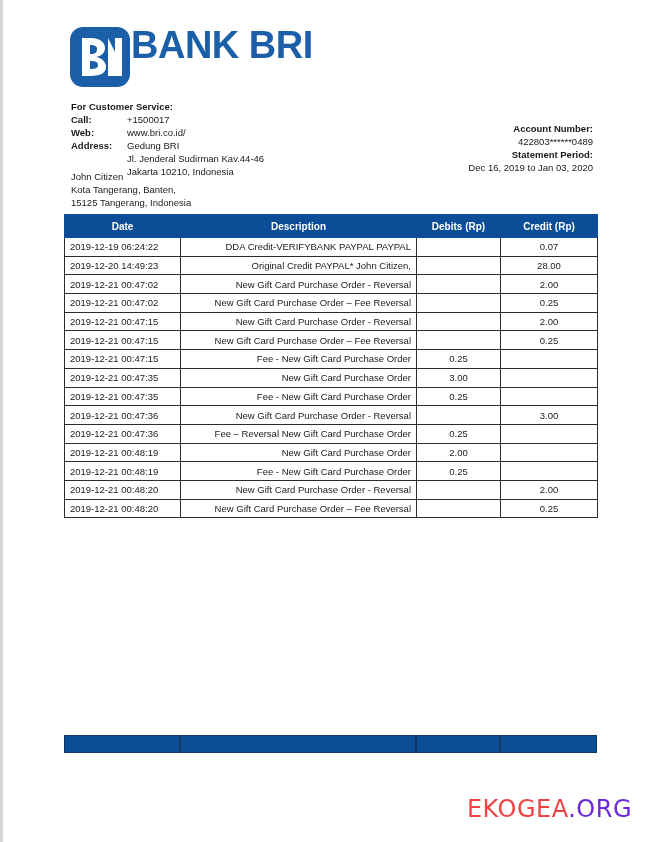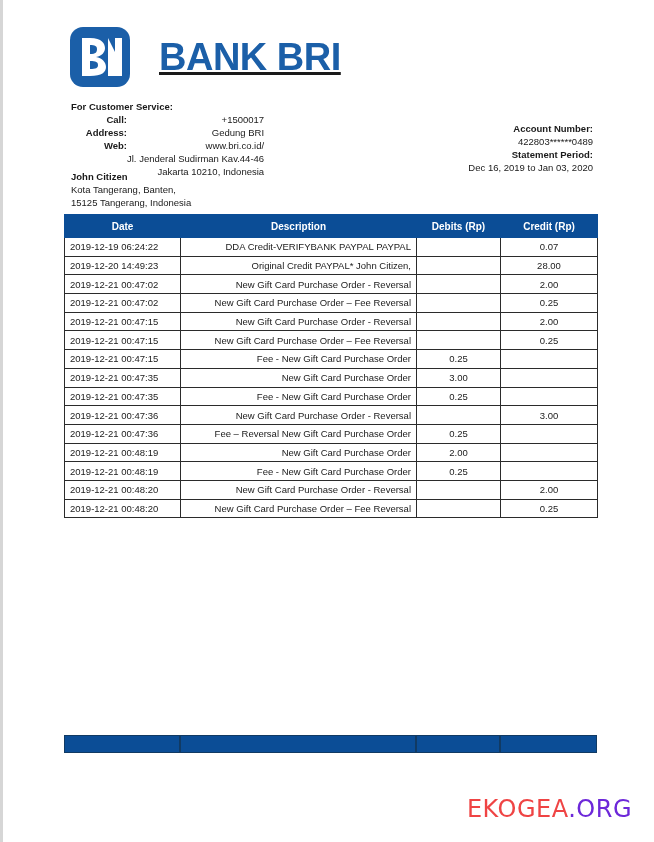--- a/index.html
+++ b/index.html
@@ -22,23 +22,22 @@
     border-left: 3px solid #d6d6d6;
     box-sizing: border-box;
   }
 
   
   .logo-row {
     position: absolute;
     left: 66px;
     top: 26px;
     display: flex;
-    align-items: center;
-    gap: 28px;
-    text-decoration: underline;
+    align-items: flex-start;
+    gap: 0;
   }
   .logo-mark {
     width: 62px;
     height: 62px;
     flex: 0 0 auto;
   }
   .wordmark {
     font-size: 38px;
     font-weight: bold;
     letter-spacing: -0.5px;
@@ -49,21 +48,21 @@
 
   
   .contact {
     position: absolute;
     left: 68px;
     top: 100px;
     font-size: 9.5px;
     line-height: 13px;
   }
   .contact .title { font-weight: bold; }
-  .contact table { border-collapse: collapse; text-align: right; }
+  .contact table { border-collapse: collapse; }
   .contact td { padding: 0; vertical-align: top; font-size: 9.5px; line-height: 13px; }
   .contact td.lbl { font-weight: bold; width: 56px; white-space: nowrap; }
 
   
   .account {
     position: absolute;
     right: 61px;
     top: 122px;
     text-align: right;
     font-size: 9.5px;
@@ -72,21 +71,21 @@
   .account .lbl { font-weight: bold; }
 
   
   .customer {
     position: absolute;
     left: 68px;
     top: 170px;
     font-size: 9.5px;
     line-height: 13px;
   }
-  .customer .name { font-weight: bold; }
+  .customer .name { font-weight: normal; }
 
   
   .txn-wrap {
     position: absolute;
     left: 61px;
     top: 214px;
     width: 533px;
   }
   table.txn {
     width: 100%;
@@ -172,26 +171,26 @@
 
   <div class="contact">
     <div class="title">For Customer Service:</div>
     <table>
       <tbody>
           <tr>
         <td class="lbl">Call:</td>
         <td>+1500017</td>
       </tr>
       <tr>
+        <td class="lbl">Web:</td>
+        <td>www.bri.co.id/</td>
+      </tr>
+      <tr>
         <td class="lbl">Address:</td>
         <td>Gedung BRI</td>
-      </tr>
-      <tr>
-        <td class="lbl">Web:</td>
-        <td>www.bri.co.id/</td>
       </tr>
       <tr>
         <td class="lbl"></td>
         <td>Jl. Jenderal Sudirman Kav.44-46</td>
       </tr>
       <tr>
         <td class="lbl"></td>
         <td>Jakarta 10210, Indonesia</td>
       </tr>
     </tbody>

